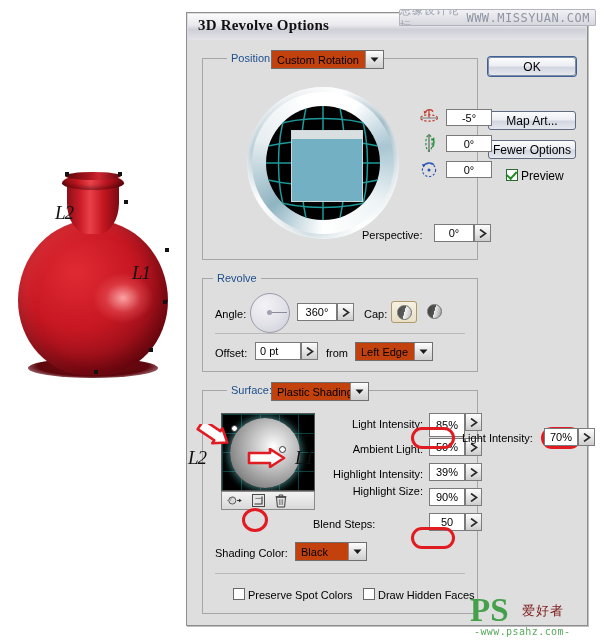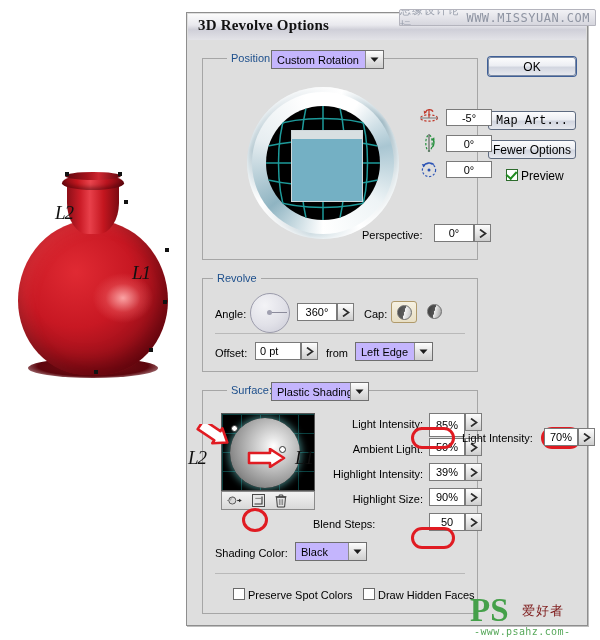--- a/index.html
+++ b/index.html
@@ -76,21 +76,21 @@
 
   
   .lbl{position:absolute;font-size:11px;color:#000;white-space:nowrap;}
   .field{
     position:absolute;background:#fff;border:1px solid #7a7a7a;
     box-sizing:border-box;font-size:11px;color:#000;
     display:flex;align-items:center;padding-left:4px;
   }
   .field.c{justify-content:center;padding-left:0;}
   .combo{
-    position:absolute;background:#c4b5fd;border:1px solid #6f6f6f;
+    position:absolute;background:#c2410c;border:1px solid #6f6f6f;
     box-sizing:border-box;display:flex;align-items:center;
   }
   .combo .cv{padding-left:5px;font-size:11px;color:#000;white-space:nowrap;}
   .combo .carat{
     position:absolute;right:0;top:0;bottom:0;width:17px;
     border-left:1px solid #8d8d8d;
     background:linear-gradient(180deg,#fdfdfd,#e2e2e2 55%,#cfcfcf);
     display:flex;align-items:center;justify-content:center;
   }
   .carat svg{display:block;}
@@ -241,21 +241,21 @@
 
 <div class="abs" id="dialog">
 
   <div id="titlebar">
     <div id="title">3D Revolve Options</div>
   </div>
 
   <div id="dlgbody">
 
     <div class="btn default" style="left:300px;top:17px;width:88px;height:19px;">OK</div>
-    <div class="btn" style="left:300px;top:71px;width:88px;height:19px;font-family:Liberation Mono, monospace;">Map Art...</div>
+    <div class="btn" style="left:300px;top:71px;width:88px;height:19px;">Map Art...</div>
     <div class="btn" style="left:300px;top:100px;width:88px;height:19px;">Fewer Options</div>
 
     <div class="cbx on" style="left:318px;top:129px;"></div>
     <div class="lbl" style="left:333px;top:129px;font-size:12px;">Preview</div>
 
     <div class="group" style="left:14px;top:18px;width:274px;height:200px;">
       <div class="glabel" style="left:24px;">Position:</div>
 
       <div class="combo" style="left:68px;top:-9px;width:113px;height:19px;">
         <span class="cv">Custom Rotation</span>
@@ -434,21 +434,21 @@
         </div>
 
         <div class="lbl" style="left:90px;top:77px;text-align:right;width:130px;">Highlight Intensity:</div>
         <div class="field c" style="left:226px;top:72px;width:36px;height:18px;">39%</div>
         <div class="stepper" style="left:262px;top:72px;height:18px;">
           <svg width="8" height="9" viewBox="0 0 8 9">
               <path d="M1 0.6 L6.6 4.5 L1 8.4" fill="none" stroke="#2b2b2b" stroke-width="1.8"></path>
             </svg>
         </div>
 
-        <div class="lbl" style="left:100px;top:102px;text-align:right;width:120px;">Highlight Size:</div>
+        <div class="lbl" style="left:100px;top:94px;text-align:right;width:120px;">Highlight Size:</div>
         <div class="field c" style="left:226px;top:97px;width:36px;height:18px;">90%</div>
         <div class="stepper" style="left:262px;top:97px;height:18px;">
           <svg width="8" height="9" viewBox="0 0 8 9">
               <path d="M1 0.6 L6.6 4.5 L1 8.4" fill="none" stroke="#2b2b2b" stroke-width="1.8"></path>
             </svg>
         </div>
 
         <div class="lbl" style="left:110px;top:127px;width:110px;">Blend Steps:</div>
         <div class="field c" style="left:226px;top:122px;width:36px;height:18px;">50</div>
         <div class="stepper" style="left:262px;top:122px;height:18px;">

